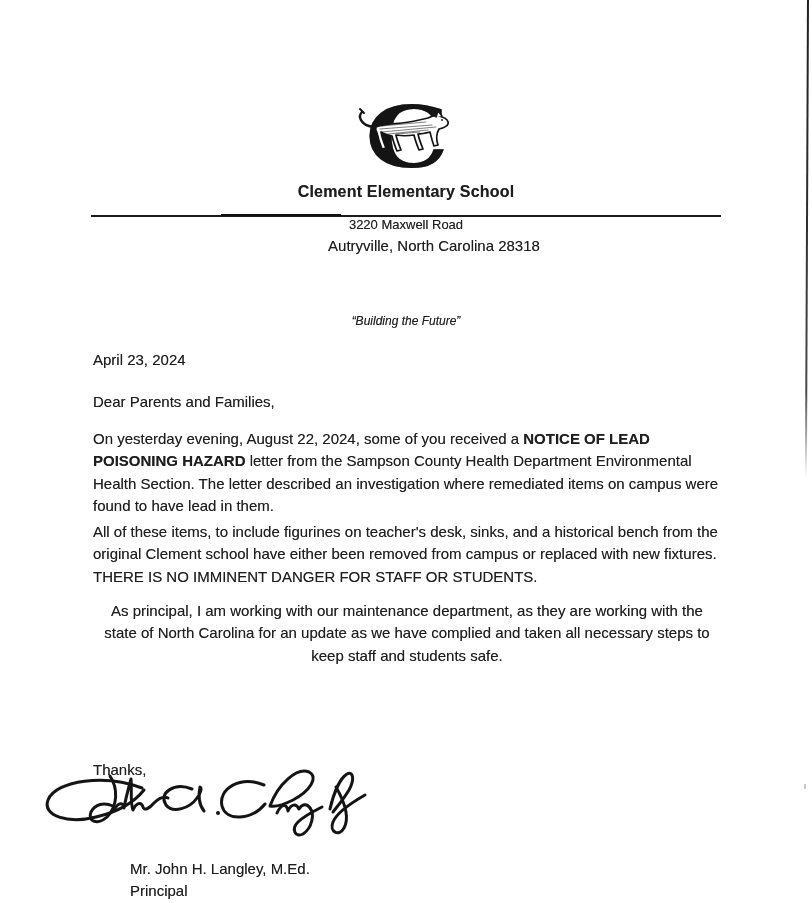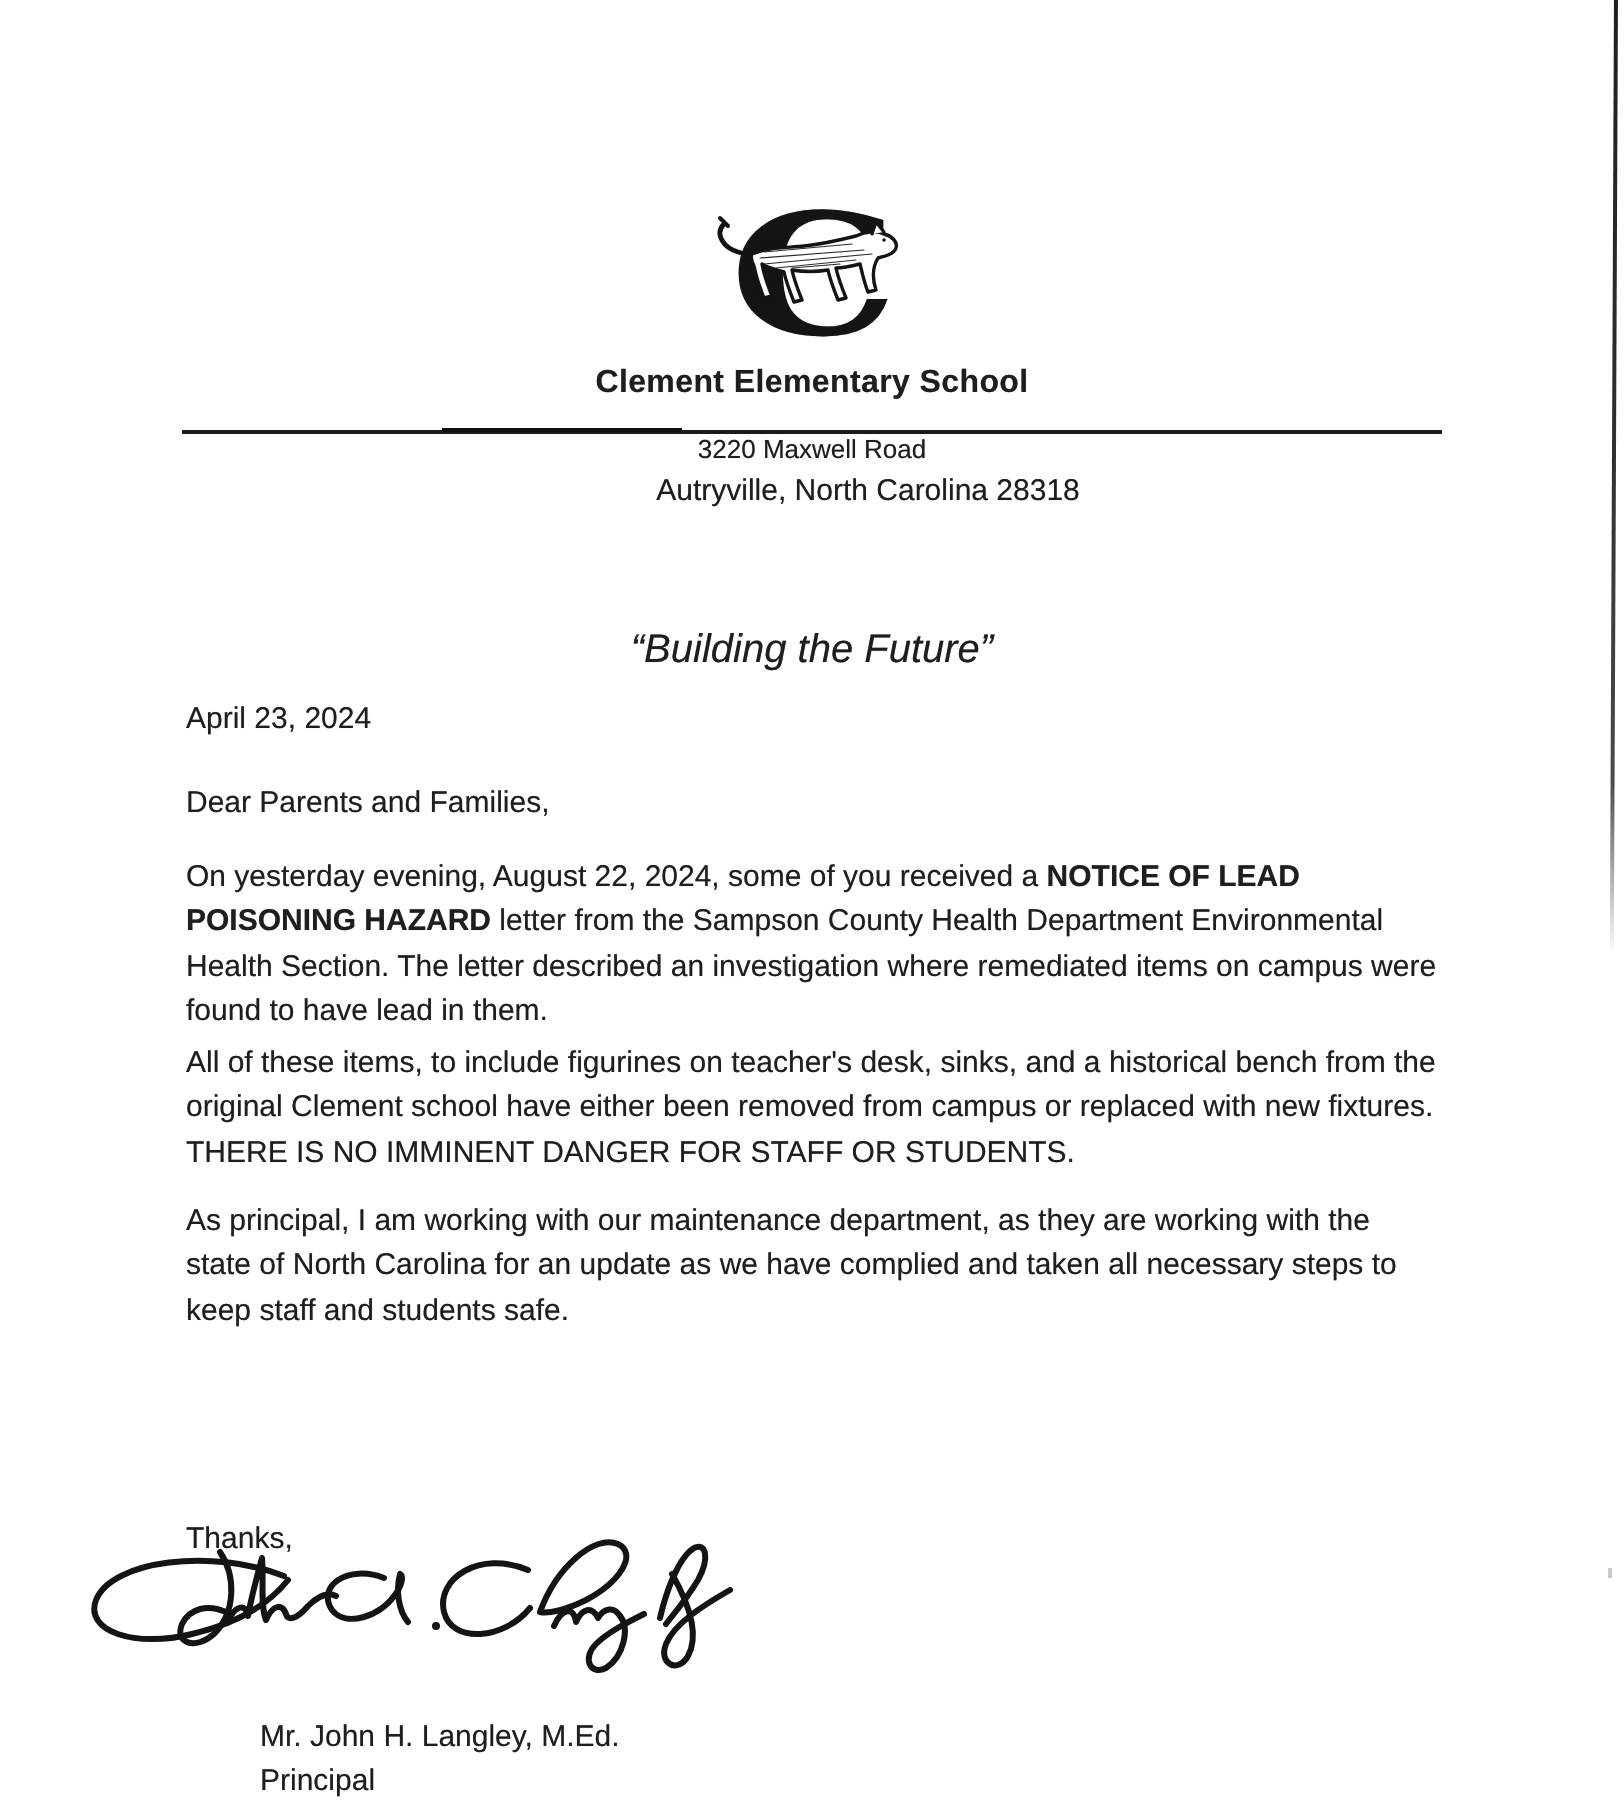--- a/index.html
+++ b/index.html
@@ -10,27 +10,27 @@
   }
   .abs { position:absolute; }
   .centered { left:0; width:812px; text-align:center; }
   .body-text { font-size:15px; line-height:22.4px; }
   .school-name { top:183px; font-size:16px; font-weight:bold; letter-spacing:0.2px; }
   .rule { top:215px; left:91px; width:630px; height:2px; background:#1a1a1a; }
   .rule:after { content:""; position:absolute; left:130px; top:-1px; width:120px; height:2px; background:#111; }
   .addr1 { top:217px; font-size:13px; }
   .addr2 { top:237px; font-size:15px;margin-left:28px; }
   .office-row { top:276px; left:93px; width:624px; display:flex; justify-content:space-between; font-size:15px; font-weight:bold; }
-  .motto { top:314px; font-size:20px; font-style:italic; }
+  .motto { top:314px; font-size:12px; font-style:italic; }
   .date { top:351px; left:93px; font-size:15px; }
   .salutation { top:393px; left:93px; font-size:15px; }
   .para { left:93px; width:628px; margin:0; }
   .p1 { top:428px; }
   .p2 { top:521px; }
-  .p3 { top:600px; }
+  .p3 { top:600px;text-align:center; }
   .p4 { top:678px; }
   .closing { top:761px; left:93px; font-size:15px; }
   .sig-svg { left:34px; top:762px; width:345px; height:80px; }
   .sig-block { top:858px; left:93px; font-size:15px; line-height:22.3px;margin-left:37px; }
   .logo-svg { left:356px; top:96px; width:100px; height:76px; }
   .scan-line {
     position:absolute; left:807px; top:-3px; width:2px; height:480px;
     background:linear-gradient(to bottom, #1f1f1f 0%, #2e2e2e 45%, #4a4a4a 82%, rgba(100,100,100,0) 100%);
     transform:rotate(0.25deg); transform-origin:50% 0;
   }

